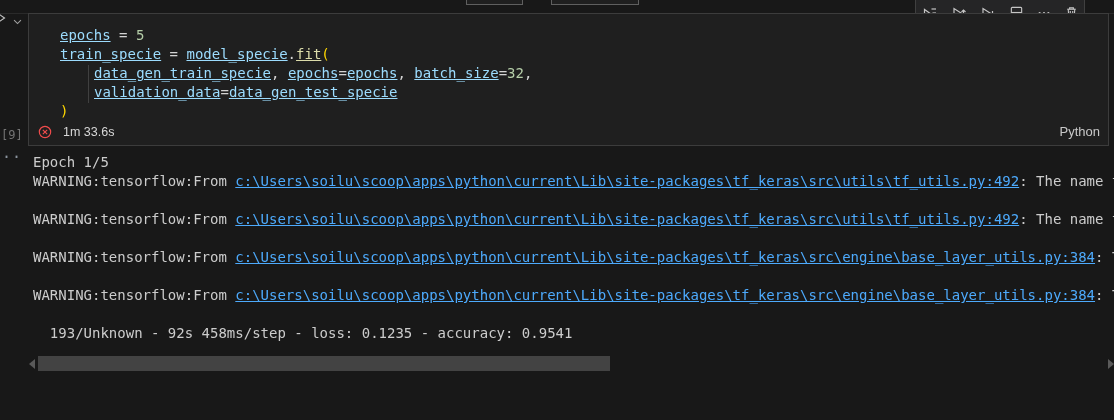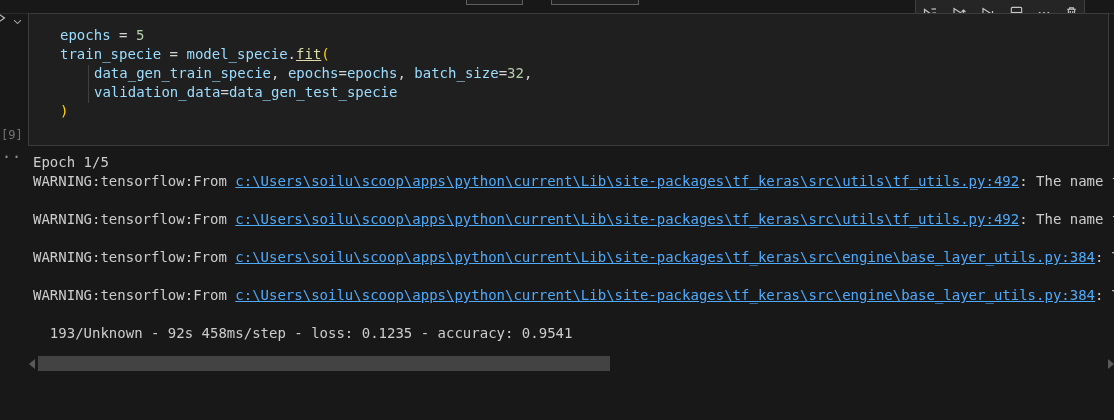--- a/index.html
+++ b/index.html
@@ -26,21 +26,21 @@
     font-family:"DejaVu Sans Mono",monospace;letter-spacing:1px;}
 
   
   #cell{position:absolute;left:28px;top:13px;width:1081px;height:133px;box-sizing:border-box;
     background:#1f1f1f;border:1px solid #3c3c3c;}
   #code-editor{position:absolute;left:0;top:0;right:0;height:106px;
     font-family:"DejaVu Sans Mono",monospace;font-size:14px;line-height:19px;
     padding:12px 0 0 31px;box-sizing:border-box;white-space:pre;cursor:text;}
   .code-line{height:19px;}
   #indent-guide{position:absolute;left:59px;top:51px;width:1px;height:38px;background:#404040;}
-  .tk-var{color:var(--c-var);} .tk-op{color:var(--c-op);} .tk-num{color:var(--c-num);}
+  .tk-var{color:var(--c-var);text-decoration:underline;} .tk-op{color:var(--c-op);} .tk-num{color:var(--c-num);}
   .tk-func{color:var(--c-func);text-decoration:underline;} .tk-paren{color:var(--c-paren);}
 
   
   #exec-bar{position:absolute;left:0;right:0;bottom:0;height:27px;display:flex;align-items:center;}
   #error-icon{margin-left:9px;color:var(--c-error);display:flex;}
   #exec-time{margin-left:11px;font-size:12.5px;color:#d7d7d7;}
   #lang-label{margin-left:auto;margin-right:8px;font-size:13px;color:#c8c8c8;}
 
   
   #output{position:absolute;left:33px;top:153px;right:0;height:200px;
@@ -122,20 +122,31 @@
     <svg width="11" height="11" viewBox="0 0 16 16" fill="none" stroke="currentColor" stroke-width="1.6">
       <path d="M3 6l5 5 5-5"></path>
     </svg>
   </div>
   <div id="exec-count">[9]</div>
   <div id="output-gutter-dots">··</div>
 
   <div id="cell">
     <div id="code-editor"><div class="code-line" style="padding-left: 0px;"><span class="tk-var">epochs</span><span class="tk-op"> = </span><span class="tk-num">5</span></div><div class="code-line" style="padding-left: 0px;"><span class="tk-var">train_specie</span><span class="tk-op"> = </span><span class="tk-var">model_specie</span><span class="tk-op">.</span><span class="tk-func">fit</span><span class="tk-paren">(</span></div><div class="code-line" style="padding-left: 34px;"><span class="tk-var">data_gen_train_specie</span><span class="tk-op">, </span><span class="tk-var">epochs</span><span class="tk-op">=</span><span class="tk-var">epochs</span><span class="tk-op">, </span><span class="tk-var">batch_size</span><span class="tk-op">=</span><span class="tk-num">32</span><span class="tk-op">,</span></div><div class="code-line" style="padding-left: 34px;"><span class="tk-var">validation_data</span><span class="tk-op">=</span><span class="tk-var">data_gen_test_specie</span></div><div class="code-line" style="padding-left: 0px;"><span class="tk-paren">)</span></div></div>
     <div id="indent-guide"></div>
+    <div id="exec-bar">
+      <span id="error-icon">
+        <svg width="14" height="14" viewBox="0 0 16 16" fill="none" stroke="currentColor" stroke-width="1.3">
+          <circle cx="8" cy="8" r="6.5"></circle>
+            <line x1="5.5" y1="5.5" x2="10.5" y2="10.5"></line>
+            <line x1="10.5" y1="5.5" x2="5.5" y2="10.5"></line>
+        </svg>
+      </span>
+      <span id="exec-time">1m 33.6s</span>
+      <span id="lang-label">Python</span>
+    </div>
   </div>
 
   <div id="output"><div class="out-line"><span>Epoch 1/5</span></div><div class="out-line"><span>WARNING:tensorflow:From </span><a class="out-link">c:\Users\soilu\scoop\apps\python\current\Lib\site-packages\tf_keras\src\utils\tf_utils.py:492</a><span>: The name tf.ragged.Ra</span></div><div class="out-line">&nbsp;</div><div class="out-line"><span>WARNING:tensorflow:From </span><a class="out-link">c:\Users\soilu\scoop\apps\python\current\Lib\site-packages\tf_keras\src\utils\tf_utils.py:492</a><span>: The name tf.ragged.Ra</span></div><div class="out-line">&nbsp;</div><div class="out-line"><span>WARNING:tensorflow:From </span><a class="out-link">c:\Users\soilu\scoop\apps\python\current\Lib\site-packages\tf_keras\src\engine\base_layer_utils.py:384</a><span>: The name tf.</span></div><div class="out-line">&nbsp;</div><div class="out-line"><span>WARNING:tensorflow:From </span><a class="out-link">c:\Users\soilu\scoop\apps\python\current\Lib\site-packages\tf_keras\src\engine\base_layer_utils.py:384</a><span>: The name tf.</span></div><div class="out-line">&nbsp;</div><div class="out-line"><span>  193/Unknown - 92s 458ms/step - loss: 0.1235 - accuracy: 0.9541</span></div></div>
 
   <div id="hscrollbar">
     <div class="scroll-arrow" id="scroll-arrow-left"></div>
     <div id="scroll-thumb"></div>
     <div class="scroll-arrow" id="scroll-arrow-right"></div>
   </div>
 

